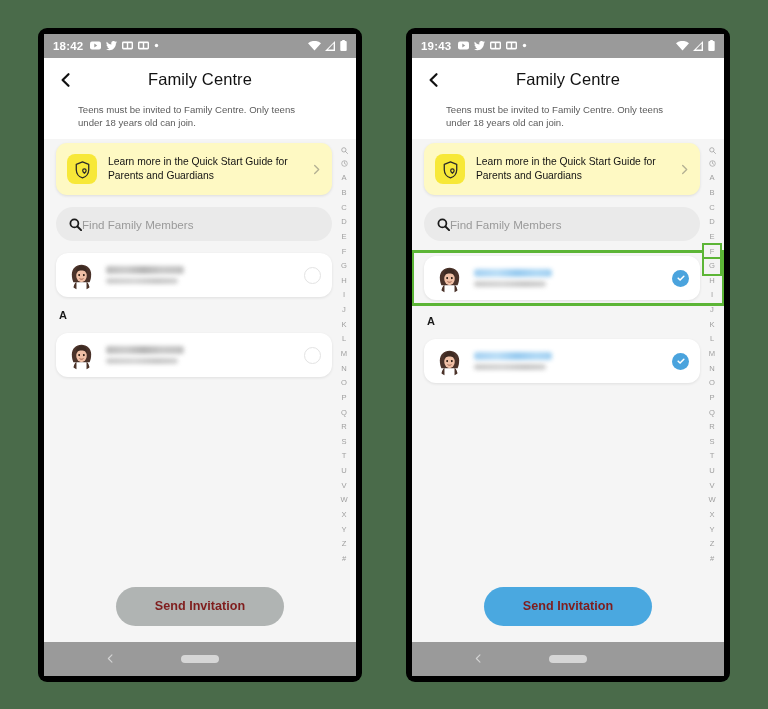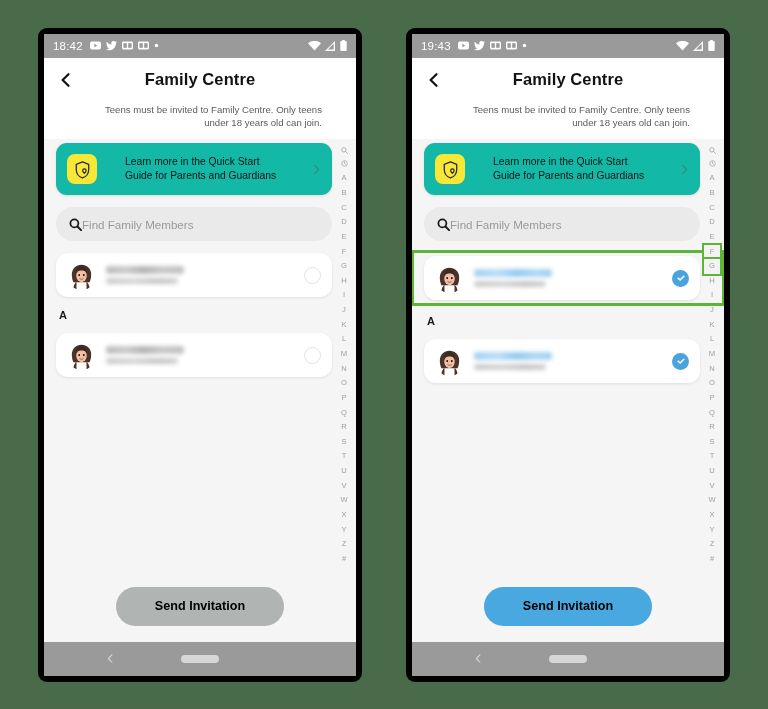--- a/index.html
+++ b/index.html
@@ -34,58 +34,58 @@
     display:flex; flex-direction:column;
   }
 
   
   .statusbar{
     height:24px; background:#9a9a9a;
     display:flex; align-items:center;
     padding:0 9px; flex:0 0 auto;
     color:#ffffff;
   }
-  .sb-time{ font-size:11.5px; font-weight:400; letter-spacing:.2px;text-align:center; }
+  .sb-time{ font-size:11.5px; font-weight:700; letter-spacing:.2px;text-align:center; }
   .sb-icons{ display:flex; align-items:center; gap:5px; margin-left:7px; }
   .sb-right{ margin-left:auto; display:flex; align-items:center; gap:4px; }
   .ic{ display:block; }
 
   
   .header{
     position:relative; flex:0 0 auto;
     height:44px;
     display:flex; align-items:center; justify-content:center;
     background:#ffffff;
   }
   .back-chevron{
     position:absolute; left:14px; top:50%; transform:translateY(-50%);
     width:16px; height:16px; cursor:pointer;
   }
-  .title{ font-size:16.5px; font-weight:700; color:#121212; letter-spacing:.1px; }
+  .title{ font-size:16.5px; font-weight:400; color:#121212; letter-spacing:.1px; }
 
   .subtitle{
     flex:0 0 auto;
-    text-align:right;
+    text-align:left;
     font-size:9.6px; color:#5c5c5c; line-height:1.45;
     padding:1px 34px 9px 34px;
     background:#ffffff;
   }
 
   
   .body{
     position:relative; flex:1 1 auto;
     background:#f5f5f5;
     padding:4px 24px 0 12px;
     overflow:hidden;
   }
 
   
   .promo{
-    display:flex; align-items:center; gap:28px;
-    background:#14b8a6; border-radius:11px;
+    display:flex; align-items:center; gap:11px;
+    background:#fef9c3; border-radius:11px;
     padding:11px 10px 11px 11px;
     box-shadow:0 1px 3px rgba(0,0,0,.10);
     cursor:pointer;
   }
   .promo-icon{
     width:30px; height:30px; border-radius:8px;
     background:#f7e838;
     display:flex; align-items:center; justify-content:center;
     flex:0 0 auto;
   }
@@ -167,21 +167,21 @@
 
   
   .footer{
     flex:0 0 auto; background:#f5f5f5;
     padding:0 0 16px 0;
     display:flex; justify-content:center;
   }
   .cta{
     width:168px; height:39px; border-radius:21px;
     display:flex; align-items:center; justify-content:center;
-    font-size:12.6px; font-weight:700; color:#000000;
+    font-size:12.6px; font-weight:700; color:#7f1d1d;
     border:none; cursor:pointer;
   }
   .cta.disabled{ background:#b0b4b3; }
   .cta.active{ background:#4aa8e0; }
 
   
   .navbar{
     flex:0 0 auto; height:34px; background:#9a9a9a;
     display:flex; align-items:center; justify-content:center;
     position:relative;

